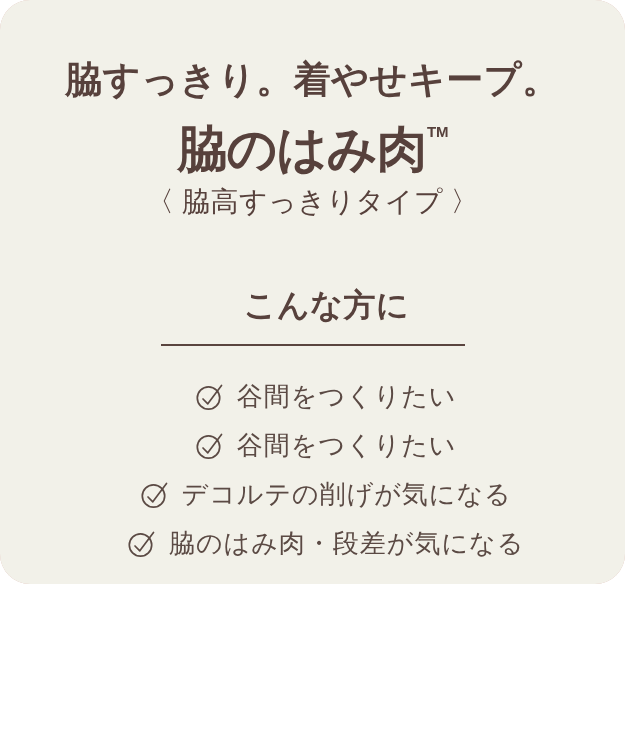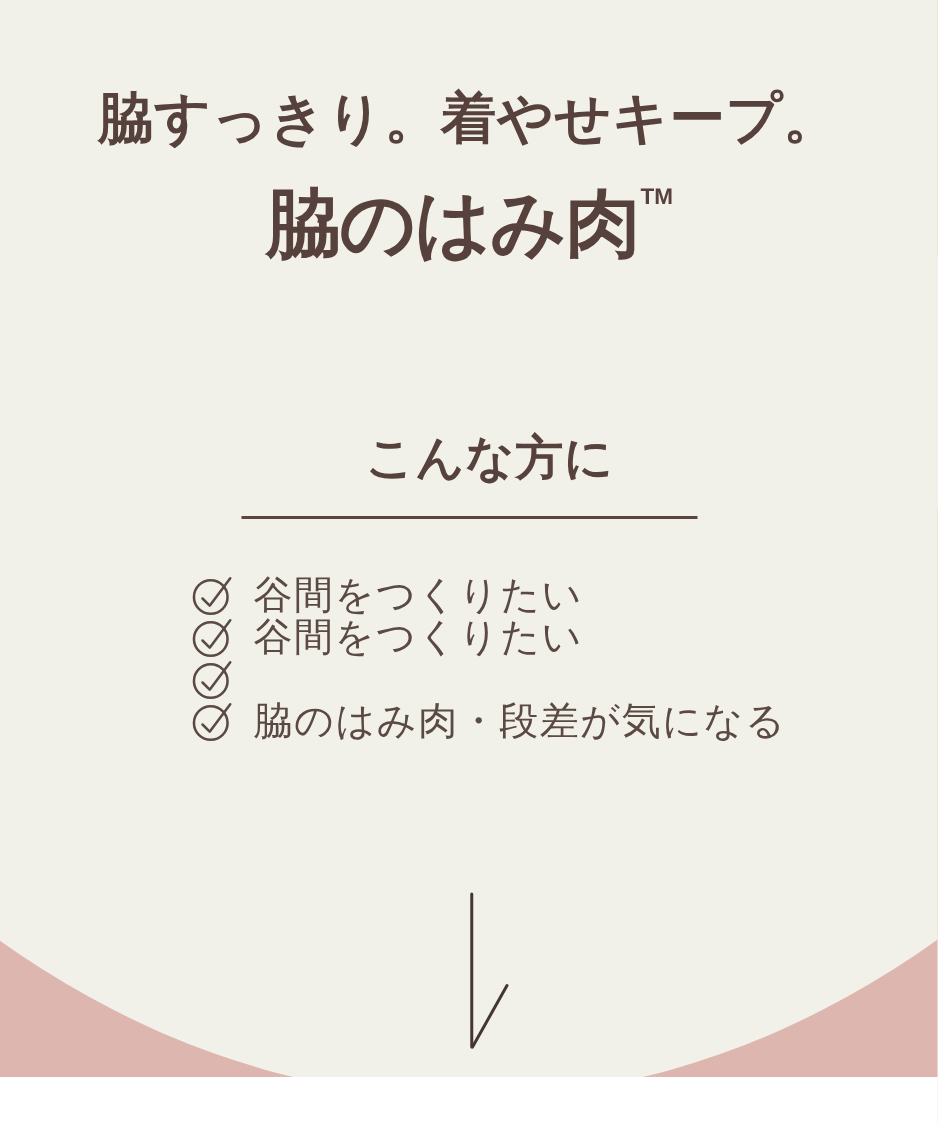--- a/index.html
+++ b/index.html
@@ -8,23 +8,24 @@
     --heading-text:#57413c;
     --body-text:#5b4a44;
     --line-color:#5a453f;
     --arrow-color:#443730;
   }
   *{margin:0;padding:0;box-sizing:border-box;}
   html,body{width:625px;height:750px;}
   body{font-family:"Liberation Sans","DejaVu Sans",sans-serif;}
   .page{
     position:relative;
-    width:625px;height:718px;
+    width:625px;height:584px;
     background:var(--accent,#dcb6af);
     overflow:hidden;
+    border-radius:30px;
   }
   
   .cream-ellipse{
     position:absolute;
     left:-388px;top:-1268px;
     width:1400px;height:2000px;
     border-radius:50%;
     background:var(--background,#f2f1e9);
   }
   .content{position:absolute;left:0;top:0;width:625px;height:750px;}
@@ -73,21 +74,21 @@
     line-height:1;
   }
   .section-divider{
     position:absolute;top:344px;left:161px;
     width:304px;height:1.5px;
     background:var(--line-color,#5a453f);
   }
   .checklist{
     position:absolute;top:382px;left:128px;
     list-style:none;
-    display:flex;flex-direction:column;
+    display:flex;flex-direction:column;gap:21px;align-items:center;
   }
   .checklist li{
     display:flex;align-items:center;gap:13px;
     height:28px;
   }
   .check-icon{flex:0 0 auto;display:block;overflow:visible;}
   .item-label{
     font-size:26px;font-weight:400;
     color:var(--body-text,#5b4a44);
     letter-spacing:1px;
@@ -104,20 +105,21 @@
 
 <div class="page">
   <div class="cream-ellipse"></div>
 
   <div class="content">
 
     <div class="tagline">脇すっきり。着やせキープ。</div>
 
     <h1 class="product-title"><span>脇のはみ肉</span><span class="tm">TM</span></h1>
 
+    <div class="type-label">〈 脇高すっきりタイプ 〉</div>
 
     <h2 class="section-heading">こんな方に</h2>
     <div class="section-divider"></div>
 
     <ul class="checklist">
       <li>
         <svg class="check-icon" width="28" height="30" viewBox="0 0 28 30">
           <circle cx="12.5" cy="17" r="11.2" fill="none" stroke="#5b4a44" stroke-width="1.7"></circle>
           <path d="M7 18 L11.8 22.8 L25.5 4.5" fill="none" stroke="#5b4a44" stroke-width="1.7" stroke-linecap="round" stroke-linejoin="round"></path>
         </svg>
@@ -128,20 +130,21 @@
           <circle cx="12.5" cy="17" r="11.2" fill="none" stroke="#5b4a44" stroke-width="1.7"></circle>
           <path d="M7 18 L11.8 22.8 L25.5 4.5" fill="none" stroke="#5b4a44" stroke-width="1.7" stroke-linecap="round" stroke-linejoin="round"></path>
         </svg>
         <span class="item-label">谷間をつくりたい</span>
       </li>
       <li>
         <svg class="check-icon" width="28" height="30" viewBox="0 0 28 30">
           <circle cx="12.5" cy="17" r="11.2" fill="none" stroke="#5b4a44" stroke-width="1.7"></circle>
           <path d="M7 18 L11.8 22.8 L25.5 4.5" fill="none" stroke="#5b4a44" stroke-width="1.7" stroke-linecap="round" stroke-linejoin="round"></path>
         </svg>
+        <span class="item-label">デコルテの削げが気になる</span>
       </li>
       <li>
         <svg class="check-icon" width="28" height="30" viewBox="0 0 28 30">
           <circle cx="12.5" cy="17" r="11.2" fill="none" stroke="#5b4a44" stroke-width="1.7"></circle>
           <path d="M7 18 L11.8 22.8 L25.5 4.5" fill="none" stroke="#5b4a44" stroke-width="1.7" stroke-linecap="round" stroke-linejoin="round"></path>
         </svg>
         <span class="item-label">脇のはみ肉・段差が気になる</span>
       </li>
     </ul>
 

